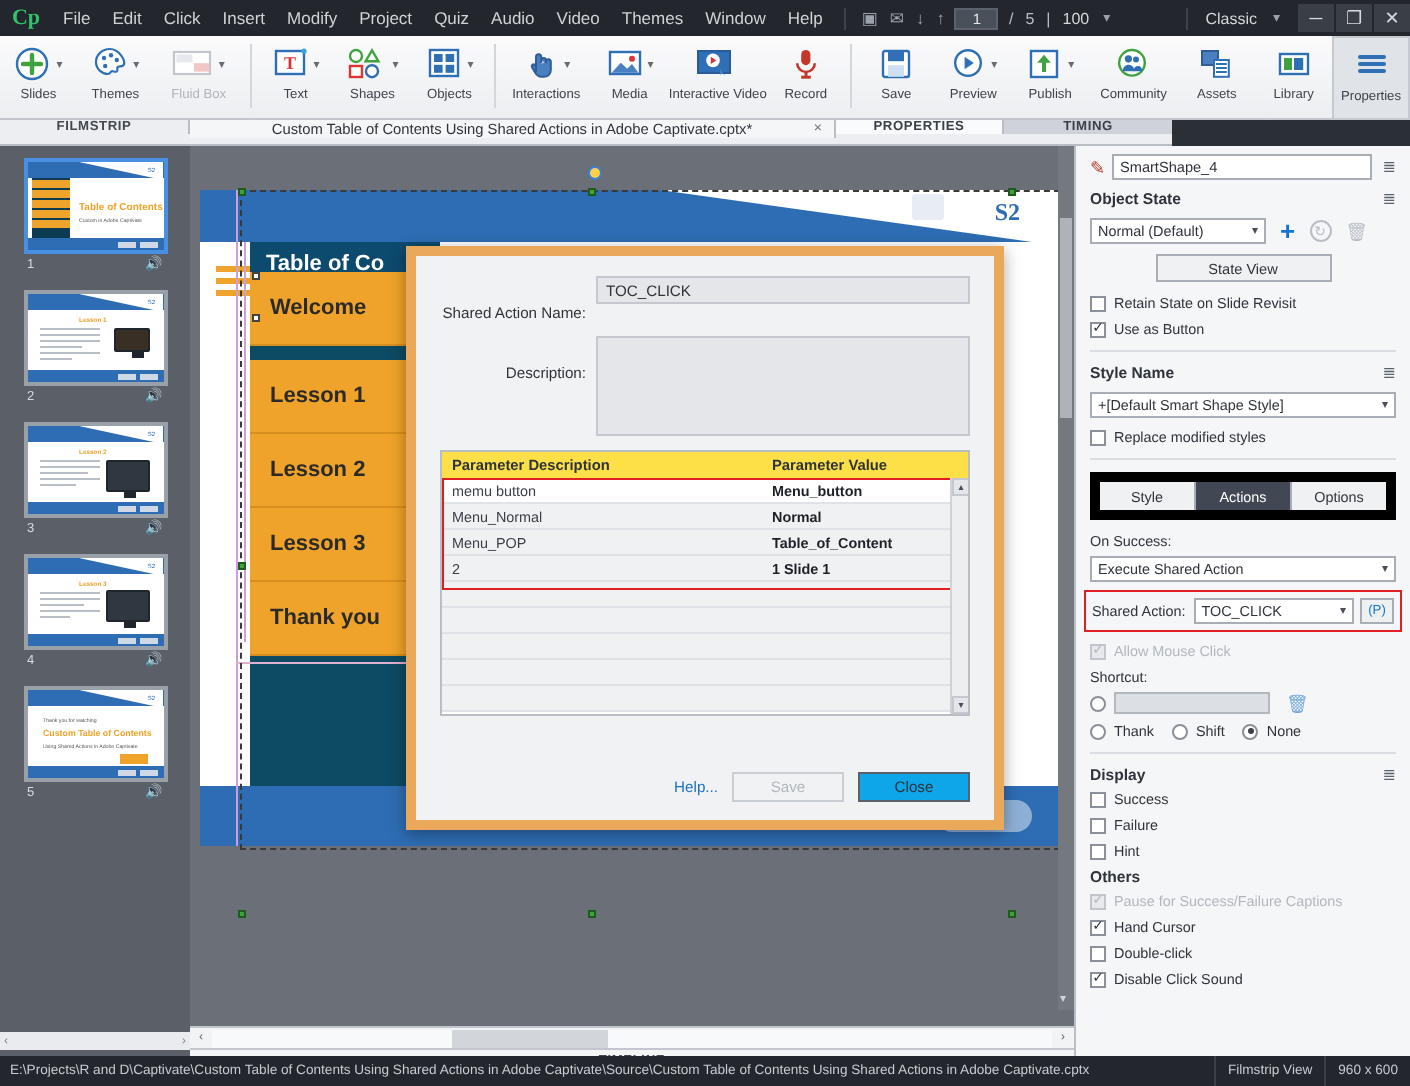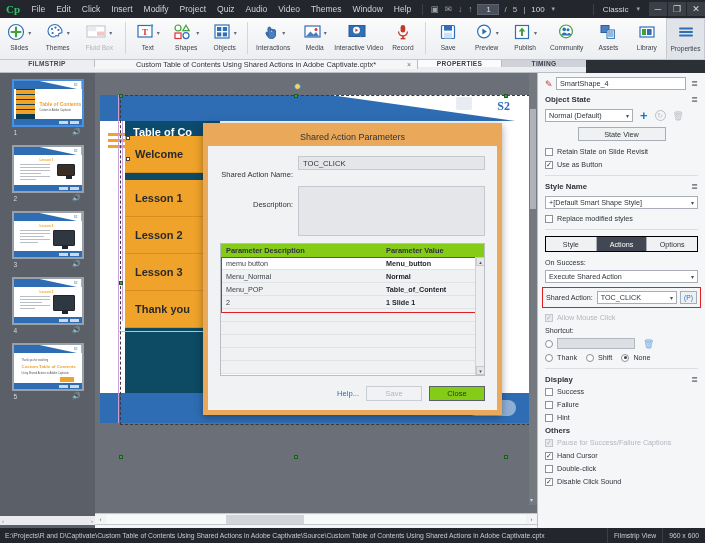--- a/index.html
+++ b/index.html
@@ -254,21 +254,21 @@
   .chk-row { display: flex; align-items: center; margin-bottom: 4px; }
   .chk {
     width: 8px; height: 8px; border: 1px solid #8b9099; background: #fff;
     margin-right: 4px; display: flex; align-items: center; justify-content: center;
     font-size: 7px; color: #2f333a; line-height: 7px;
   }
   .chk.dim { border-color: #c2c6cc; background: #e7e9ec; color: #b2b7be; }
   .chk-lbl { font-size: 7.2px; color: #2f333a; }
   .chk-lbl.dim { color: #b2b7be; }
   .p-divider { height: 1px; background: #dadde1; margin: 6px 0; }
-  .seg-tabs { display: flex; border: 1px solid #000000; margin-bottom: 6px; }
+  .seg-tabs { display: flex; border: 5px solid #000000; margin-bottom: 6px; }
   .seg {
     flex: 1; height: 14px; background: #f0f1f3; font-size: 7.2px; color: #2f333a;
     display: flex; align-items: center; justify-content: center;
     border-right: 1px solid #a9aeb6;
   }
   .seg:last-child { border-right: none; }
   .seg.active { background: #414853; color: #ffffff; }
   .p-lbl { font-size: 7.2px; color: #2f333a; margin-bottom: 3px; }
   .sa-box {
     border: 1.4px solid #e02020; padding: 3px 3px; margin: 4px -3px 5px -3px;
@@ -310,21 +310,21 @@
     padding-right: 5px; padding-top: 2px; margin-top: 12px;
   }
   .fld-val {
     flex: 1; height: 14px; background: #e4e6e9; border: 1px solid #c5c9cf;
     font-size: 7.6px; color: #2f333a; padding: 0 4px; line-height: 13px;
   }
   .fld-area {
     flex: 1; height: 50px; background: #e4e6e9; border: 1px solid #c5c9cf;
   }
   .tbl { margin-top: 2px; border: 1px solid #b9bec5; background: #fff; }
-  .tbl-head { display: flex; background: #84cc16; height: 13px; align-items: center; }
+  .tbl-head { display: flex; background: #fde047; height: 13px; align-items: center; }
   .th {
     font-size: 7.4px; font-weight: bold; color: #2f333a; padding-left: 5px;
   }
   .th.c1 { width: 160px; }
   .th.c2 { flex: 1; }
   .tbl-body { position: relative; height: 118px; overflow: hidden; }
   .tr { display: flex; height: 13px; align-items: center; border-bottom: 1px solid #dfe2e6; }
   .tr.alt { background: #f0f1f3; }
   .tr.white { background: #ffffff; }
   .td { font-size: 7.2px; color: #3a3f47; padding-left: 5px; }
@@ -342,21 +342,21 @@
     width: 9px; height: 9px; background: #e4e6e9; border: 1px solid #c5c9cf;
     font-size: 5px; color: #4a4f57; display: flex; align-items: center; justify-content: center;
   }
   .tvs-btn.bot { position: absolute; bottom: 0; }
   .dlg-foot {
     position: absolute; left: 0; right: 0; bottom: 0; height: 34px;
     display: flex; align-items: center; padding: 0 12px;
   }
   .help-link { font-size: 7.6px; color: #1f6fc4; flex: 1; text-align: right; }
   .dbtn {
-    width: 56px; height: 15px; border: 1px solid #9ea3ab; background: #84cc16;
+    width: 56px; height: 15px; border: 1px solid #9ea3ab; background: #0ea5e9;
     font-size: 7.6px; color: #2f333a; display: flex; align-items: center;
     justify-content: center; margin-left: 7px;
   }
   .dbtn.disabled { color: #b2b7be; border-color: #c9ced4; background: #f1f2f4; }
   .dbtn.strong { border-color: #5b616a; }
 
   
   .statusbar {
     position: absolute; bottom: 0; left: 0; width: 705px; height: 15px;
     background: #23262c; display: flex; align-items: center;
@@ -948,21 +948,20 @@
       <span class="chk"></span>
       <span class="chk-lbl">Double-click</span>
     </div>
     <div class="chk-row">
       <span class="chk">✓</span>
       <span class="chk-lbl">Disable Click Sound</span>
     </div>
   </div>
 
   <div class="dlg">
-    <div class="dlg-title">Shared Action Parameters</div>
 
     <div class="dlg-body">
       <div class="fld-row">
         <div class="fld-lbl">Shared Action Name:</div>
         <div class="fld-val">TOC_CLICK</div>
       </div>
 
       <div class="fld-row">
         <div class="fld-lbl">Description:</div>
         <div class="fld-area"></div>

